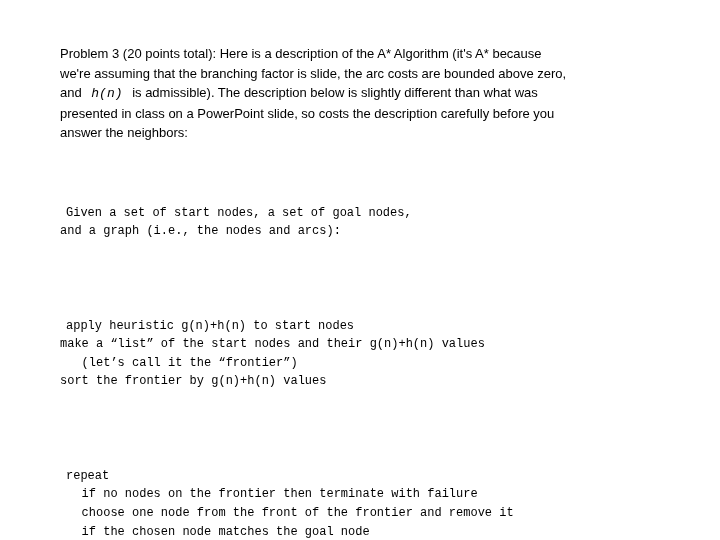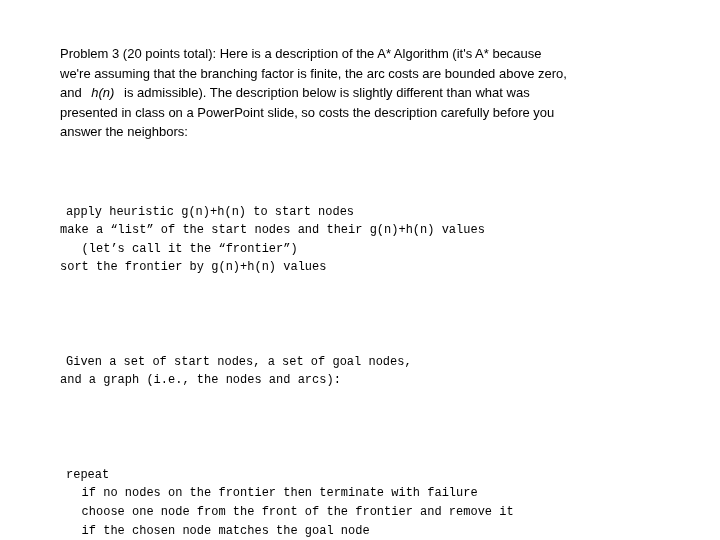--- a/index.html
+++ b/index.html
@@ -25,20 +25,21 @@
 
     .intro-text {
       font-size: 13px;
       line-height: 1.5;
       color: #000000;
       margin-bottom: 18px;
     }
 
     .intro-text .italic {
       font-style: italic;
+      font-family: Liberation Mono, monospace;
     }
 
     .code-block {
       font-family: 'Courier New', Courier, monospace;
       font-size: 12px;
       line-height: 1.55;
       color: #000000;
       white-space: pre;
     }
 
@@ -46,34 +47,34 @@
       margin-bottom: 14px;
     }
   </style>
 </head>
 <body>
 
 <div class="page-container">
 
   <div class="intro-text">
     <span>Problem 3  (20 points total):  Here is a description of the A* Algorithm (it's A* because</span><br>
-    <span>we're assuming that the branching factor is finite, the arc costs are bounded above zero,</span><br>
+    <span>we're assuming that the branching factor is slide, the arc costs are bounded above zero,</span><br>
     <span> and <span class="italic">h(n)</span> is admissible).  The description below is slightly different than what was</span><br>
     <span>presented in class on a PowerPoint slide, so costs the description carefully before you</span><br>
     <span>answer the neighbors:</span>
   </div>
 
   <div class="code-block">
+    <div class="code-section"><span>Given a set of start nodes, a set of goal nodes,
+and a graph (i.e., the nodes and arcs):</span></div>
+
     <div class="code-section"><span>apply heuristic g(n)+h(n) to start nodes
 make a “list” of the start nodes and their g(n)+h(n) values
    (let’s call it the “frontier”)
 sort the frontier by g(n)+h(n) values</span></div>
-
-    <div class="code-section"><span>Given a set of start nodes, a set of goal nodes,
-and a graph (i.e., the nodes and arcs):</span></div>
 
     <div class="code-section"><span>repeat
    if no nodes on the frontier then terminate with failure
    choose one node from the front of the frontier and remove it
    if the chosen node matches the goal node
       then terminate with success
       else put next nodes (neighbors) and their g(n)+h(n) values on
             the front of the frontier and sort frontier by g(n)+h(n) values
 end repeat</span></div>
   </div>

